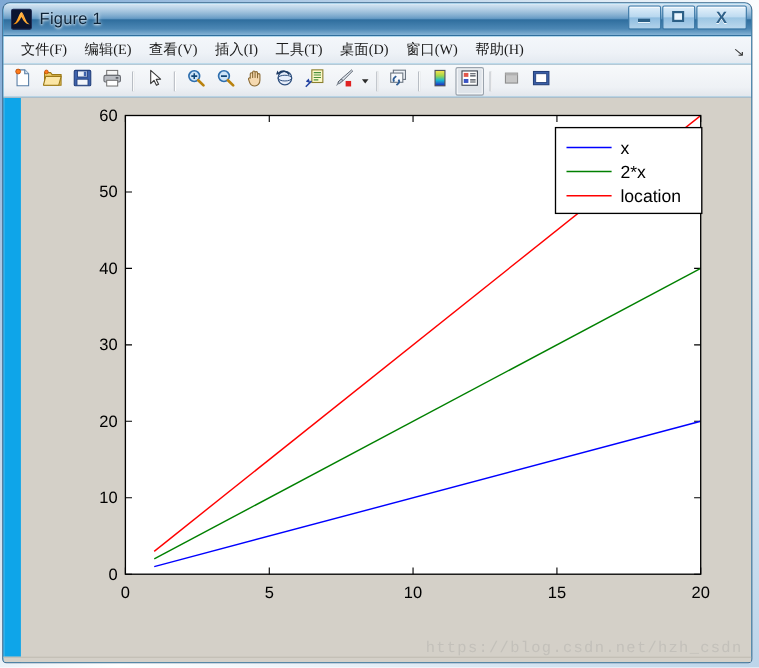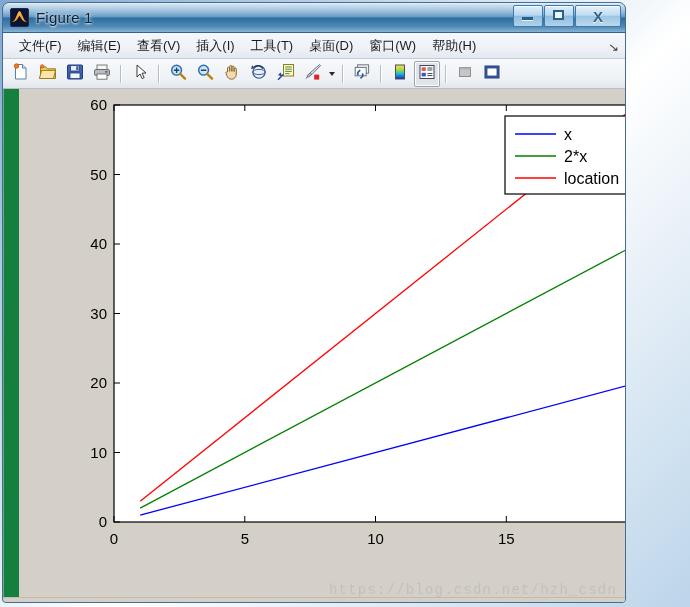--- a/index.html
+++ b/index.html
@@ -21,24 +21,24 @@
     left: 0; top: 0;
     width: 690px; height: 607px;
     background:
       linear-gradient(135deg, #7ea8d4 0%, #a8c6e4 18%, #cfe0ef 36%, #ffffff 55%, #e9f1f8 70%, #bcd5ea 100%);
   }
 
   
   #figure-window {
     position: absolute;
     left: 2px; top: 2px;
-    width: 624px;
+    width: 682px;
     height: 601px;
     border-radius: 7px 7px 4px 4px;
-    background: #15803d;
+    background: #0ea5e9;
     box-sizing: border-box;
     border: 1px solid #4a6c8c;
     box-shadow: 0 0 0 1px rgba(255,255,255,0.35) inset;
     overflow: hidden;
   }
 
   
   #title-bar {
     position: relative;
     height: 30px;
@@ -126,24 +126,25 @@
     font-family: "Liberation Sans", sans-serif;
     text-shadow: 0 1px 0 rgba(255,255,255,0.9);
   }
 
   
   #menu-bar {
     height: 26px;
     background: linear-gradient(to bottom, #f4f7fb 0%, #eef2f7 60%, #e3e9f0 100%);
     border-bottom: 1px solid #c6ccd4;
     display: flex;
-    align-items: flex-end;
+    align-items: flex-start;
     padding-left: 8px;
     box-sizing: border-box;
     position: relative;
+    font-family: Liberation Serif, serif;
   }
   .menu-item {
     font-size: 13px;
     color: #1b1b1b;
     padding: 3px 8px;
     white-space: nowrap;
     cursor: default;
   }
   #menu-overflow {
     position: absolute;

